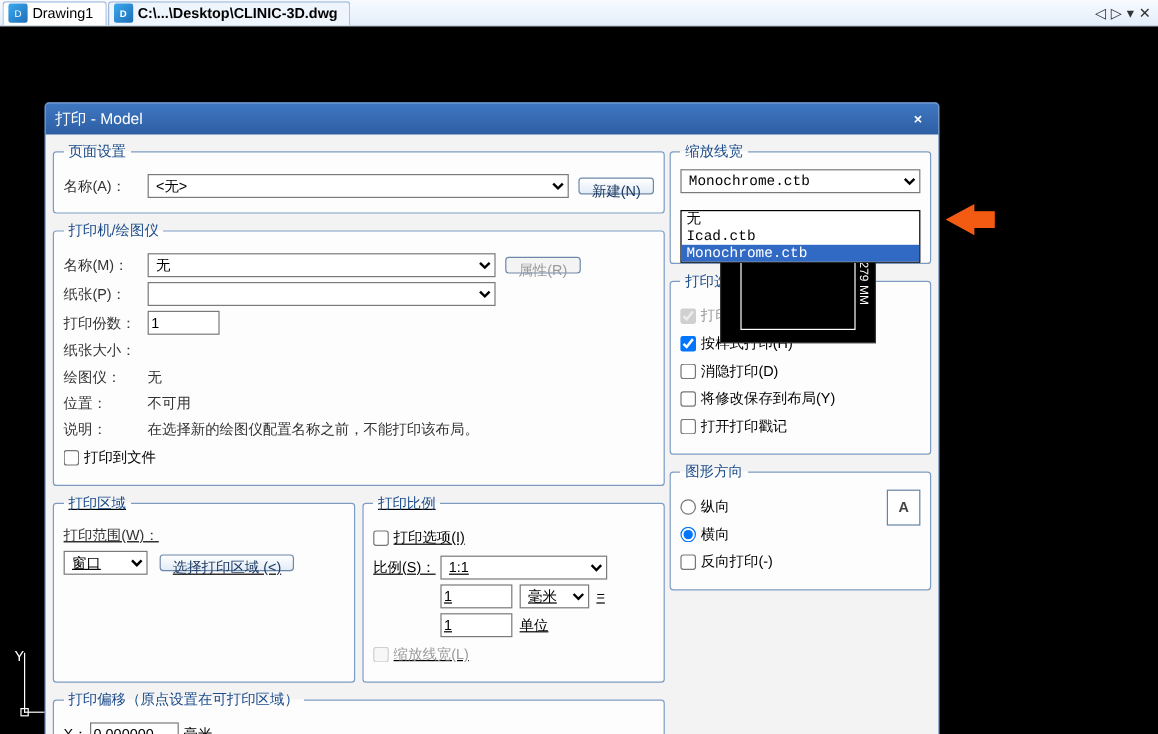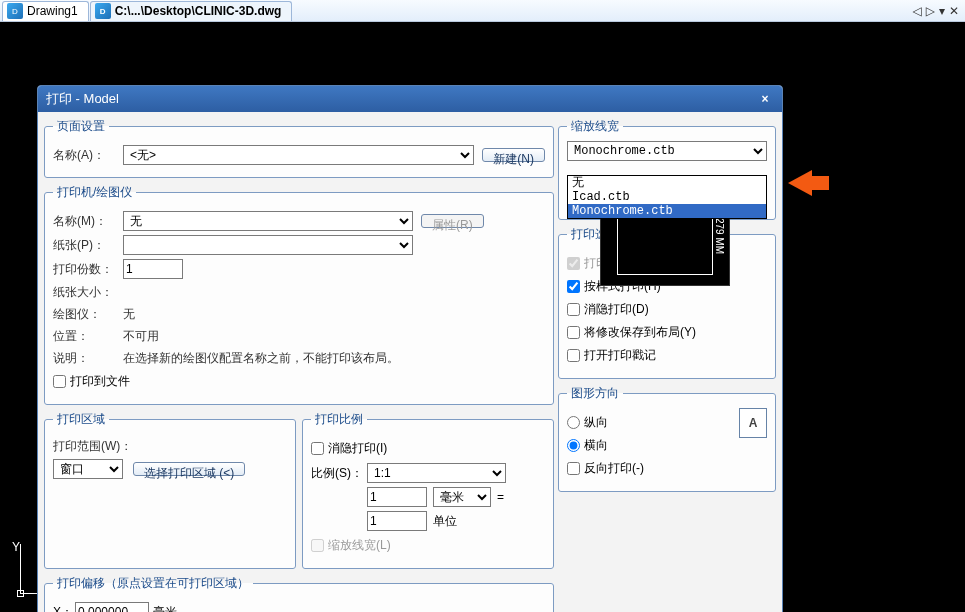--- a/index.html
+++ b/index.html
@@ -41,21 +41,21 @@
 select:disabled, input:disabled { background:#f0f0f0; color:#888;}
 button { border: 1px solid #6f88aa; background: linear-gradient(#ffffff,#e3ecf6); border-radius: 3px; padding: 2px 10px; height: 14px; cursor: pointer; color:#1d3a63;}
 button:disabled { color:#9a9a9a; background:#f4f4f4; cursor:default; }
 
 .preview-box { position: absolute; right: 235px; top: 186px; width: 130px; height: 100px; background:#000; border:1px solid #333; }
 .preview-box .paper { position:absolute; left:16px; top:10px; right:16px; bottom:10px; border:1px solid #fff; }
 .preview-box .dim-top { position:absolute; top:-1px; left:20px; right:20px; color:#fff; font-size:10px; text-align:center; }
 .preview-box .dim-right { position:absolute; right:4px; top:50%; transform:translateY(-50%) rotate(0); color:#fff; font-size:10px; writing-mode:vertical-rl; }
 
 .two-col-row { display:flex; gap:6px; }
-.two-col-row > fieldset { flex:1; }
+.two-col-row > fieldset { flex:1;text-decoration:underline; }
 
 .checkbox-row, .radio-row { display:flex; align-items:center; gap:4px; margin:6px 0; }
 .checkbox-row input, .radio-row input { margin:0; }
 
 
 .dd-list { position:absolute; background:#fff; border:1px solid #000; z-index:50; }
 .dd-list div { padding: 0 4px; font-family: "Courier New", monospace; font-size:12px; line-height:14px; cursor:pointer; }
 .dd-list div.sel { background:#316ac5; color:#fff; }
 
 
@@ -172,21 +172,21 @@
             </select>
             <span style="width:10px"></span>
             <button>选择打印区域 (&lt;)</button>
           </div>
         </fieldset>
 
         <fieldset>
           <legend>打印比例</legend>
           <div class="checkbox-row">
             <input type="checkbox" style="">
-            <span>消隐打印(I)</span>
+            <span>打印选项(I)</span>
           </div>
           <div class="row">
             <span style="width:56px">比例(S)：</span>
             <select style="width:139px">
               <option>1:1</option>
             </select>
           </div>
           <div class="row">
             <span style="width:56px"></span>
             <input type="text" style="width: 60px;" value="1">

